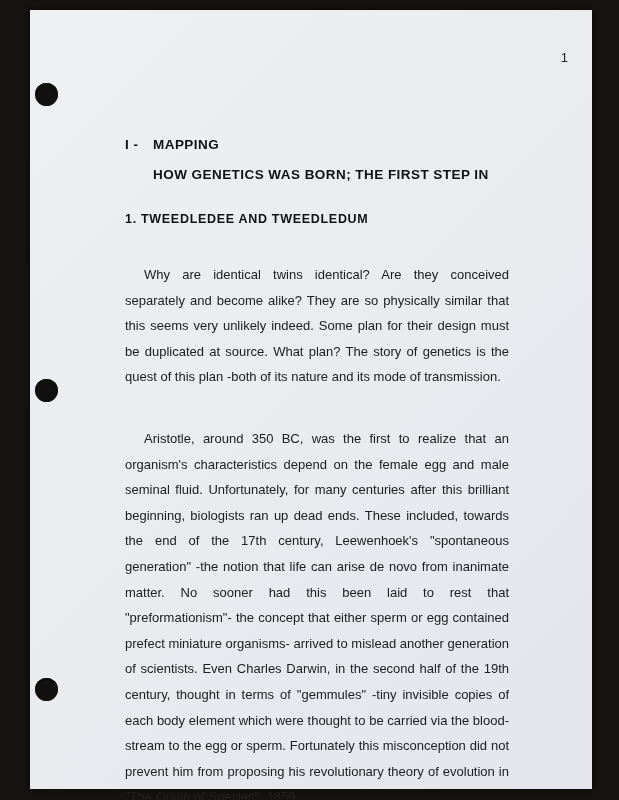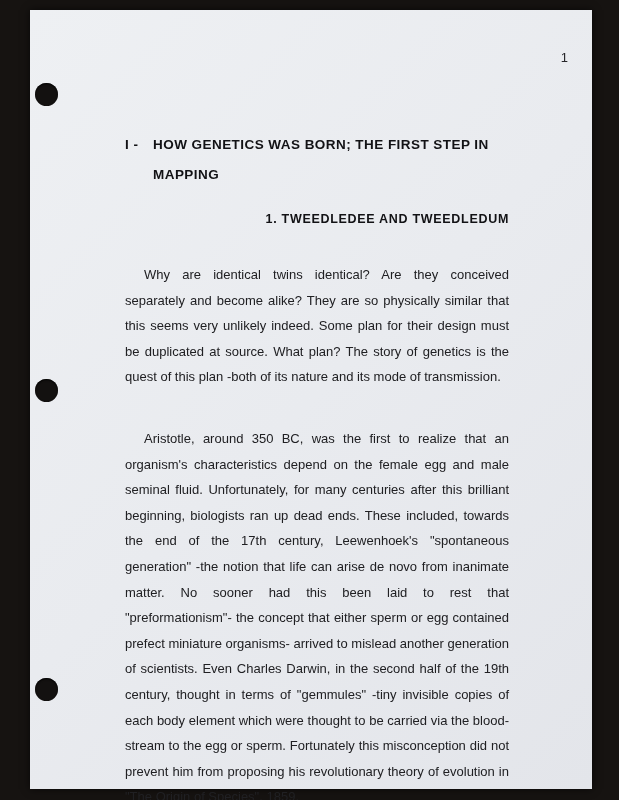--- a/index.html
+++ b/index.html
@@ -50,21 +50,21 @@
     font-weight: bold;
     font-size: 13.5px;
     letter-spacing: 0.45px;
     line-height: 30px;
     color: #121215;
   }
   .heading-numeral { flex: none; width: 28px; }
   .heading-text .h-line { display: block; }
   .subheading {
     margin-top: 22px;
-    text-align: right;
+    text-align: left;
     font-weight: bold;
     font-size: 12.5px;
     letter-spacing: 0.7px;
     color: #121215;
   }
   .body-text {
     margin-top: 32px;
     font-size: 13px;
     line-height: 25.6px;
     text-align: justify;
@@ -82,22 +82,22 @@
   <div class="hole hole-middle"></div>
   <div class="hole hole-bottom"></div>
 
   <div class="page-number">1</div>
 
   <div class="content">
 
     <div class="heading">
       <span class="heading-numeral">I -</span>
       <span class="heading-text">
+        <span class="h-line">MAPPING</span>
         <span class="h-line">HOW GENETICS WAS BORN; THE FIRST STEP IN</span>
-        <span class="h-line">MAPPING</span>
       </span>
     </div>
 
     <div class="subheading">1. TWEEDLEDEE AND TWEEDLEDUM</div>
 
     <div class="body-text">
       <p class="para">Why are identical twins identical? Are they conceived separately and become alike? They are so physically similar that this seems very unlikely indeed. Some plan for their design must be duplicated at source. What plan? The story of genetics is the quest of this plan -both of its nature and its mode of transmission.</p>
       <p class="para"><span>Aristotle, around 350 BC, was the first to realize that an organism's characteristics depend on the female egg and male seminal fluid. Unfortunately, for many centuries after this brilliant beginning, biologists ran up dead ends. These included, towards the end of the 17th century, Leewenhoek's "spontaneous generation" -the notion that life can arise </span><span class="u">de novo</span><span> from inanimate matter. No sooner had this been laid to rest that "preformationism"- the concept that either sperm or egg contained prefect miniature organisms- arrived to mislead another generation of scientists. Even Charles Darwin, in the second half of the 19th century, thought in terms of "gemmules" -tiny invisible copies of each body element which were thought to be carried via the blood-stream to the egg or sperm. Fortunately this misconception did not prevent him from proposing his revolutionary theory of evolution in "The Origin of Species", 1859.</span></p>
     </div>
 

